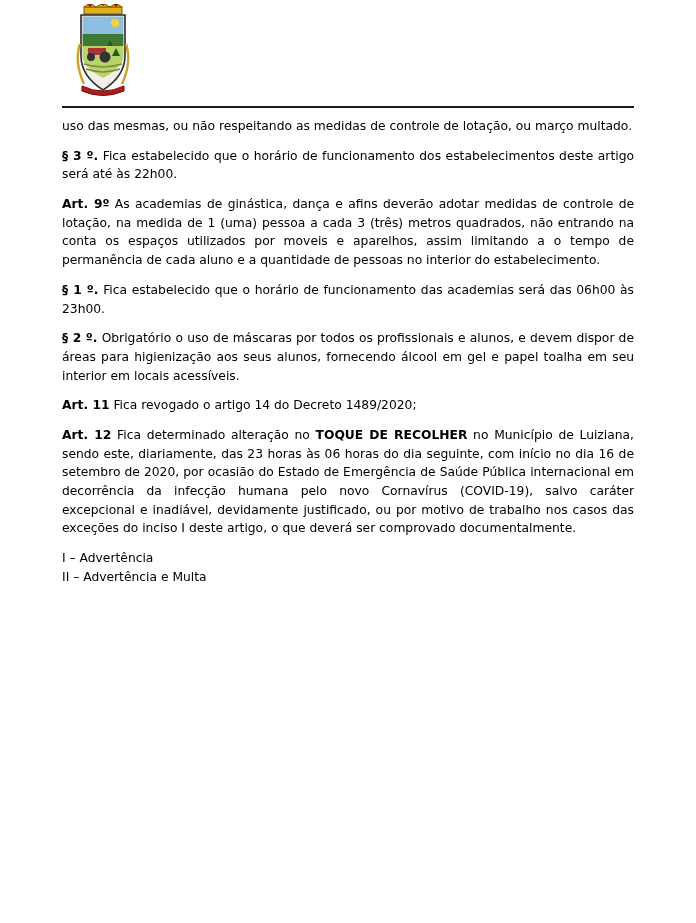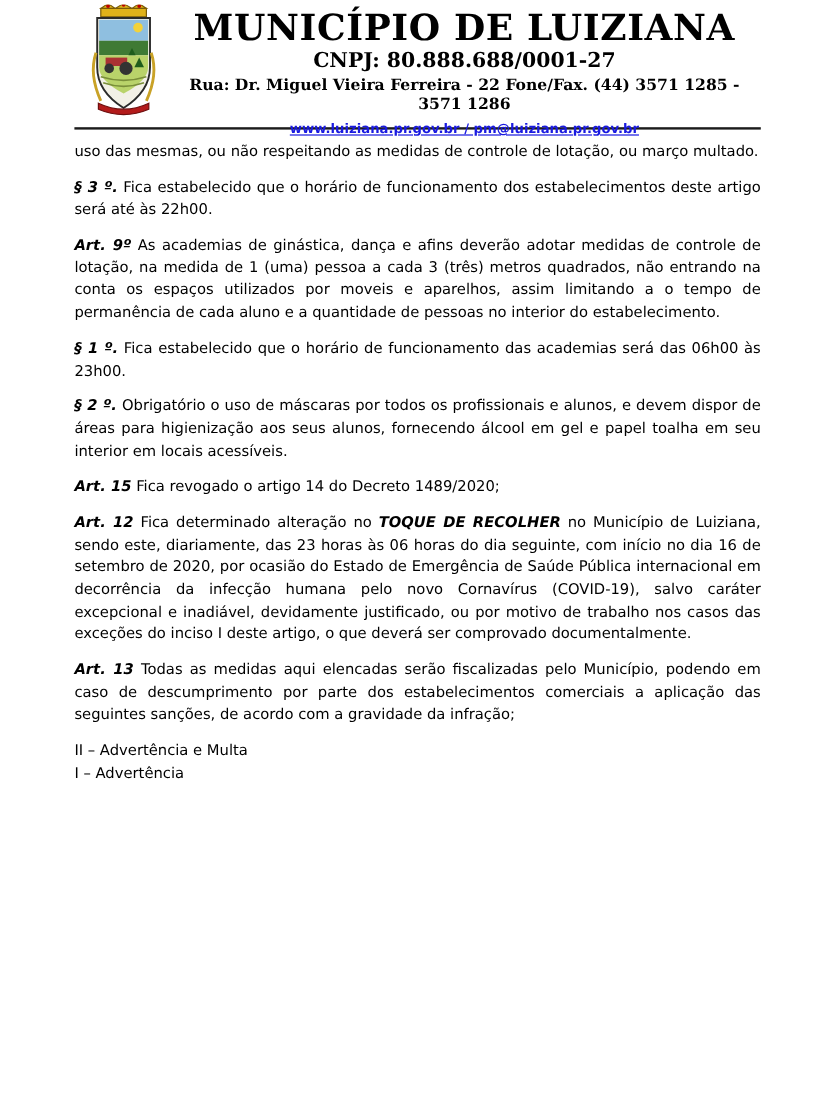--- a/index.html
+++ b/index.html
@@ -84,21 +84,21 @@
     text-align: justify;
   }
   .doc-body p {
     margin: 0 0 11px 0;
     text-align: justify;
     text-justify: inter-word;
   }
   .doc-body p.tight {
     margin-bottom: 0;
   }
-  b { font-weight: bold; font-style: italic; }
+  b { font-weight: bold; }
 </style>
 </head>
 <body>
 
 <div class="page">
 
   <div class="letterhead">
 
     <div class="coat">
       <svg viewBox="0 0 62 94" width="62" height="94" aria-hidden="true">
@@ -127,34 +127,27 @@
         <path d="M12 60 Q31 66 50 60" stroke="#7a8f3a" stroke-width="1.4" fill="none"></path>
         <path d="M14 65 Q31 71 48 65" stroke="#7a8f3a" stroke-width="1.4" fill="none"></path>
 
         <path d="M8 40 Q2 58 12 80" stroke="#c9a227" stroke-width="2.4" fill="none"></path>
         <path d="M54 40 Q60 58 50 80" stroke="#c9a227" stroke-width="2.4" fill="none"></path>
 
         <path d="M10 82 Q31 92 52 82 L52 87 Q31 96 10 87 Z" fill="#b31b1b" stroke="#6d0f0f" stroke-width="1"></path>
       </svg>
     </div>
 
-    <div class="head-text">
-      <div class="city-name">MUNICÍPIO DE LUIZIANA</div>
-      <div class="cnpj">CNPJ: 80.888.688/0001-27</div>
-      <div class="addr">Rua: Dr. Miguel Vieira Ferreira - 22  Fone/Fax. (44) 3571 1285 - 3571 1286</div>
-      <a class="site" href="#">www.luiziana.pr.gov.br / pm@luiziana.pr.gov.br</a>
-    </div>
   </div>
 
   <div class="doc-body" id="doc-body">
       <p><span>uso das mesmas, ou não respeitando as medidas de controle de lotação, ou março multado.</span></p>
       <p><b>§ 3 º.</b><span> Fica estabelecido que o horário de funcionamento dos estabelecimentos deste artigo será até às 22h00.</span></p>
       <p><b>Art.  9º</b><span> As academias de ginástica, dança e afins deverão adotar medidas de controle de lotação, na medida de 1 (uma) pessoa a cada 3 (três) metros quadrados, não entrando na conta os espaços utilizados por moveis e aparelhos, assim limitando a o tempo de permanência de cada aluno e a quantidade de pessoas no interior do estabelecimento.</span></p>
       <p><b>§ 1 º.</b><span> Fica estabelecido que o horário de funcionamento das academias será das 06h00 às 23h00.</span></p>
       <p><b>§ 2 º.</b><span> Obrigatório o uso de máscaras por todos os profissionais e alunos, e devem dispor de áreas para higienização aos seus alunos, fornecendo álcool em gel e papel toalha em seu interior em locais acessíveis.</span></p>
-      <p><b>Art.  15</b><span> Fica revogado o artigo 14 do Decreto 1489/2020;</span></p>
+      <p><b>Art.  11</b><span> Fica revogado o artigo 14 do Decreto 1489/2020;</span></p>
       <p><b>Art.  12</b><span> Fica determinado alteração no </span><b>TOQUE DE RECOLHER</b><span> no Município de Luiziana, sendo este, diariamente, das 23 horas às 06 horas do dia seguinte, com início no dia 16 de setembro de 2020, por ocasião do Estado de Emergência de Saúde Pública internacional em decorrência da infecção humana pelo novo Cornavírus (COVID-19), salvo caráter excepcional e inadiável, devidamente justificado, ou por motivo de trabalho nos casos das exceções do inciso I deste artigo, o que deverá ser comprovado documentalmente.</span></p>
-      <p><b>Art.  13</b><span> Todas as medidas aqui elencadas serão fiscalizadas pelo Município, podendo em caso de descumprimento por parte dos estabelecimentos comerciais a aplicação das seguintes sanções, de acordo com a gravidade da infração;</span></p>
+      <p class="tight"><span>I – Advertência</span></p>
       <p class="tight"><span>II – Advertência e Multa</span></p>
-      <p class="tight"><span>I – Advertência</span></p>
     </div>
 
 </div>
 
 </body></html>

